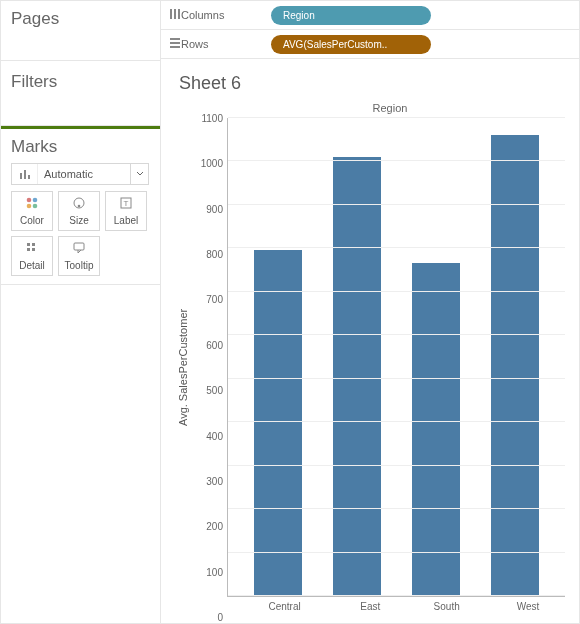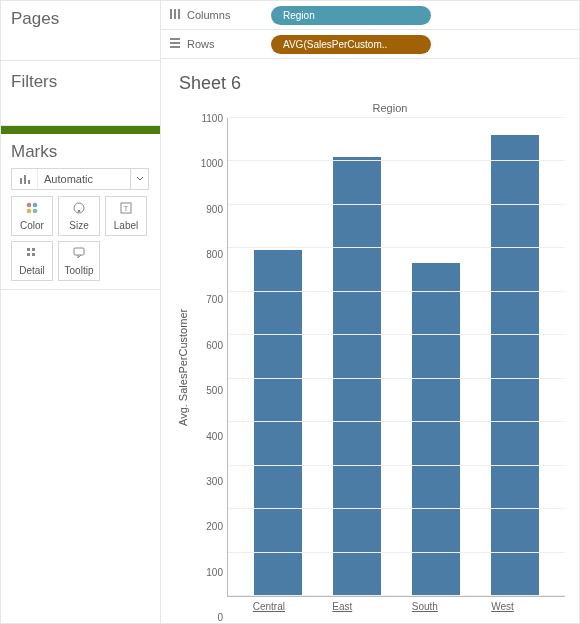--- a/index.html
+++ b/index.html
@@ -35,21 +35,21 @@
     padding: 8px 10px;
     background: #fff;
   }
   .card-title {
     color: #666;
     font-size: 17px;
     margin-bottom: 6px;
   }
   .pages { height: 60px; }
   .filters { height: 65px; border-top: 3px solid #fff;}
-  .marks { border-top: 8px solid #4d7c0f; }
+  .marks { border-top: 3px solid #4d7c0f; }
   .dropdown {
     display: flex;
     align-items: center;
     border: 1px solid #d7d7d7;
     height: 22px;
     width: 138px;
     background: #fff;
   }
   .dropdown .dd-icon-wrap {
     width: 26px; height: 100%;
@@ -80,21 +80,21 @@
   .shelf-row {
     height: 29px;
     border-bottom: 1px solid #e6e6e6;
     display: flex;
     align-items: center;
     padding: 0 8px;
     gap: 10px;
   }
   .shelf-header {
     width: 92px;
-    display: flex; align-items: center; gap: 6px;
+    display: flex; align-items: center; 
     color: #666;
   }
   .pill {
     height: 19px;
     border-radius: 10px;
     color: #fff;
     font-size: 10px;
     display: inline-flex; align-items: center;
     padding: 0 12px;
     min-width: 160px;
@@ -161,21 +161,21 @@
     background: #4b7ca5;
   }
   .xticks {
     display: flex;
     justify-content: space-around;
     padding: 4px 10px 0 10px;
     font-size: 10px;
     color: #666;
     height: 20px;
   }
-  .xticks div { width: 48px; text-align: left; text-decoration: underline; }
+  .xticks div { width: 48px; text-align: right; }
   .plot-right { flex: 1; display: flex; flex-direction: column; }
   .icon-svg { display: block; }
 </style>
 </head>
 <body>
 
 <div class="outer">
 
   <div class="left-col">
 

